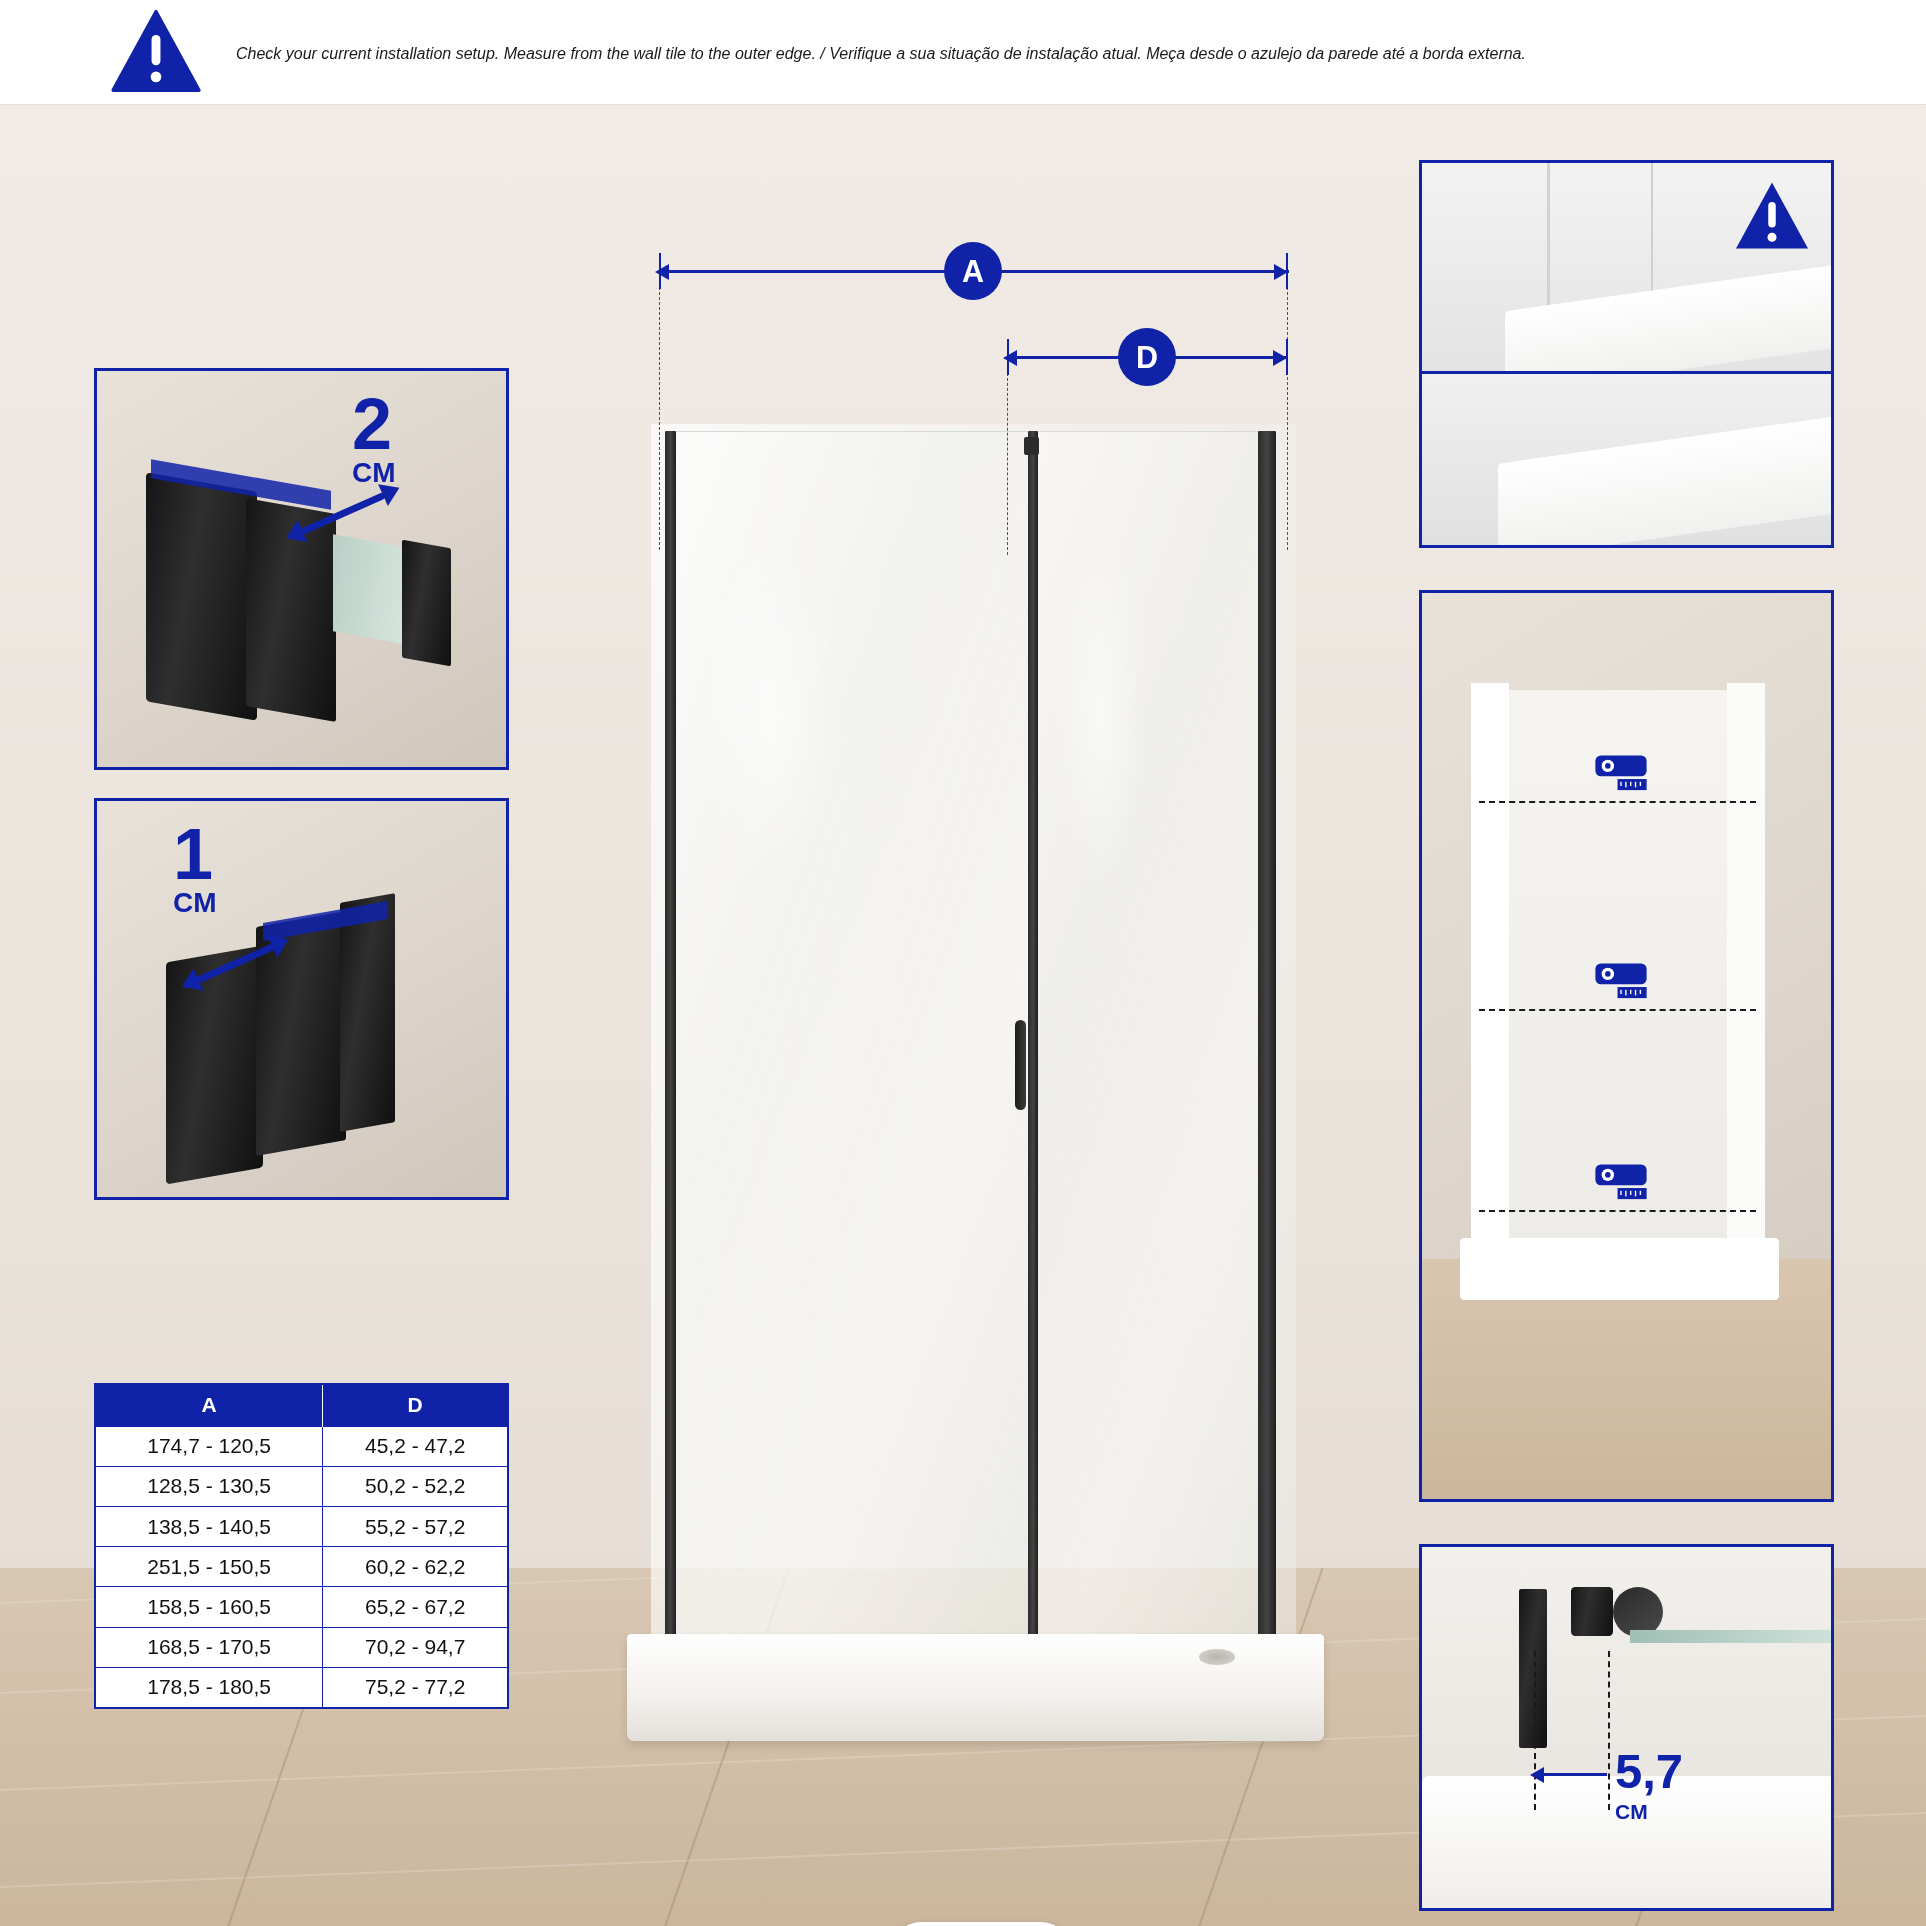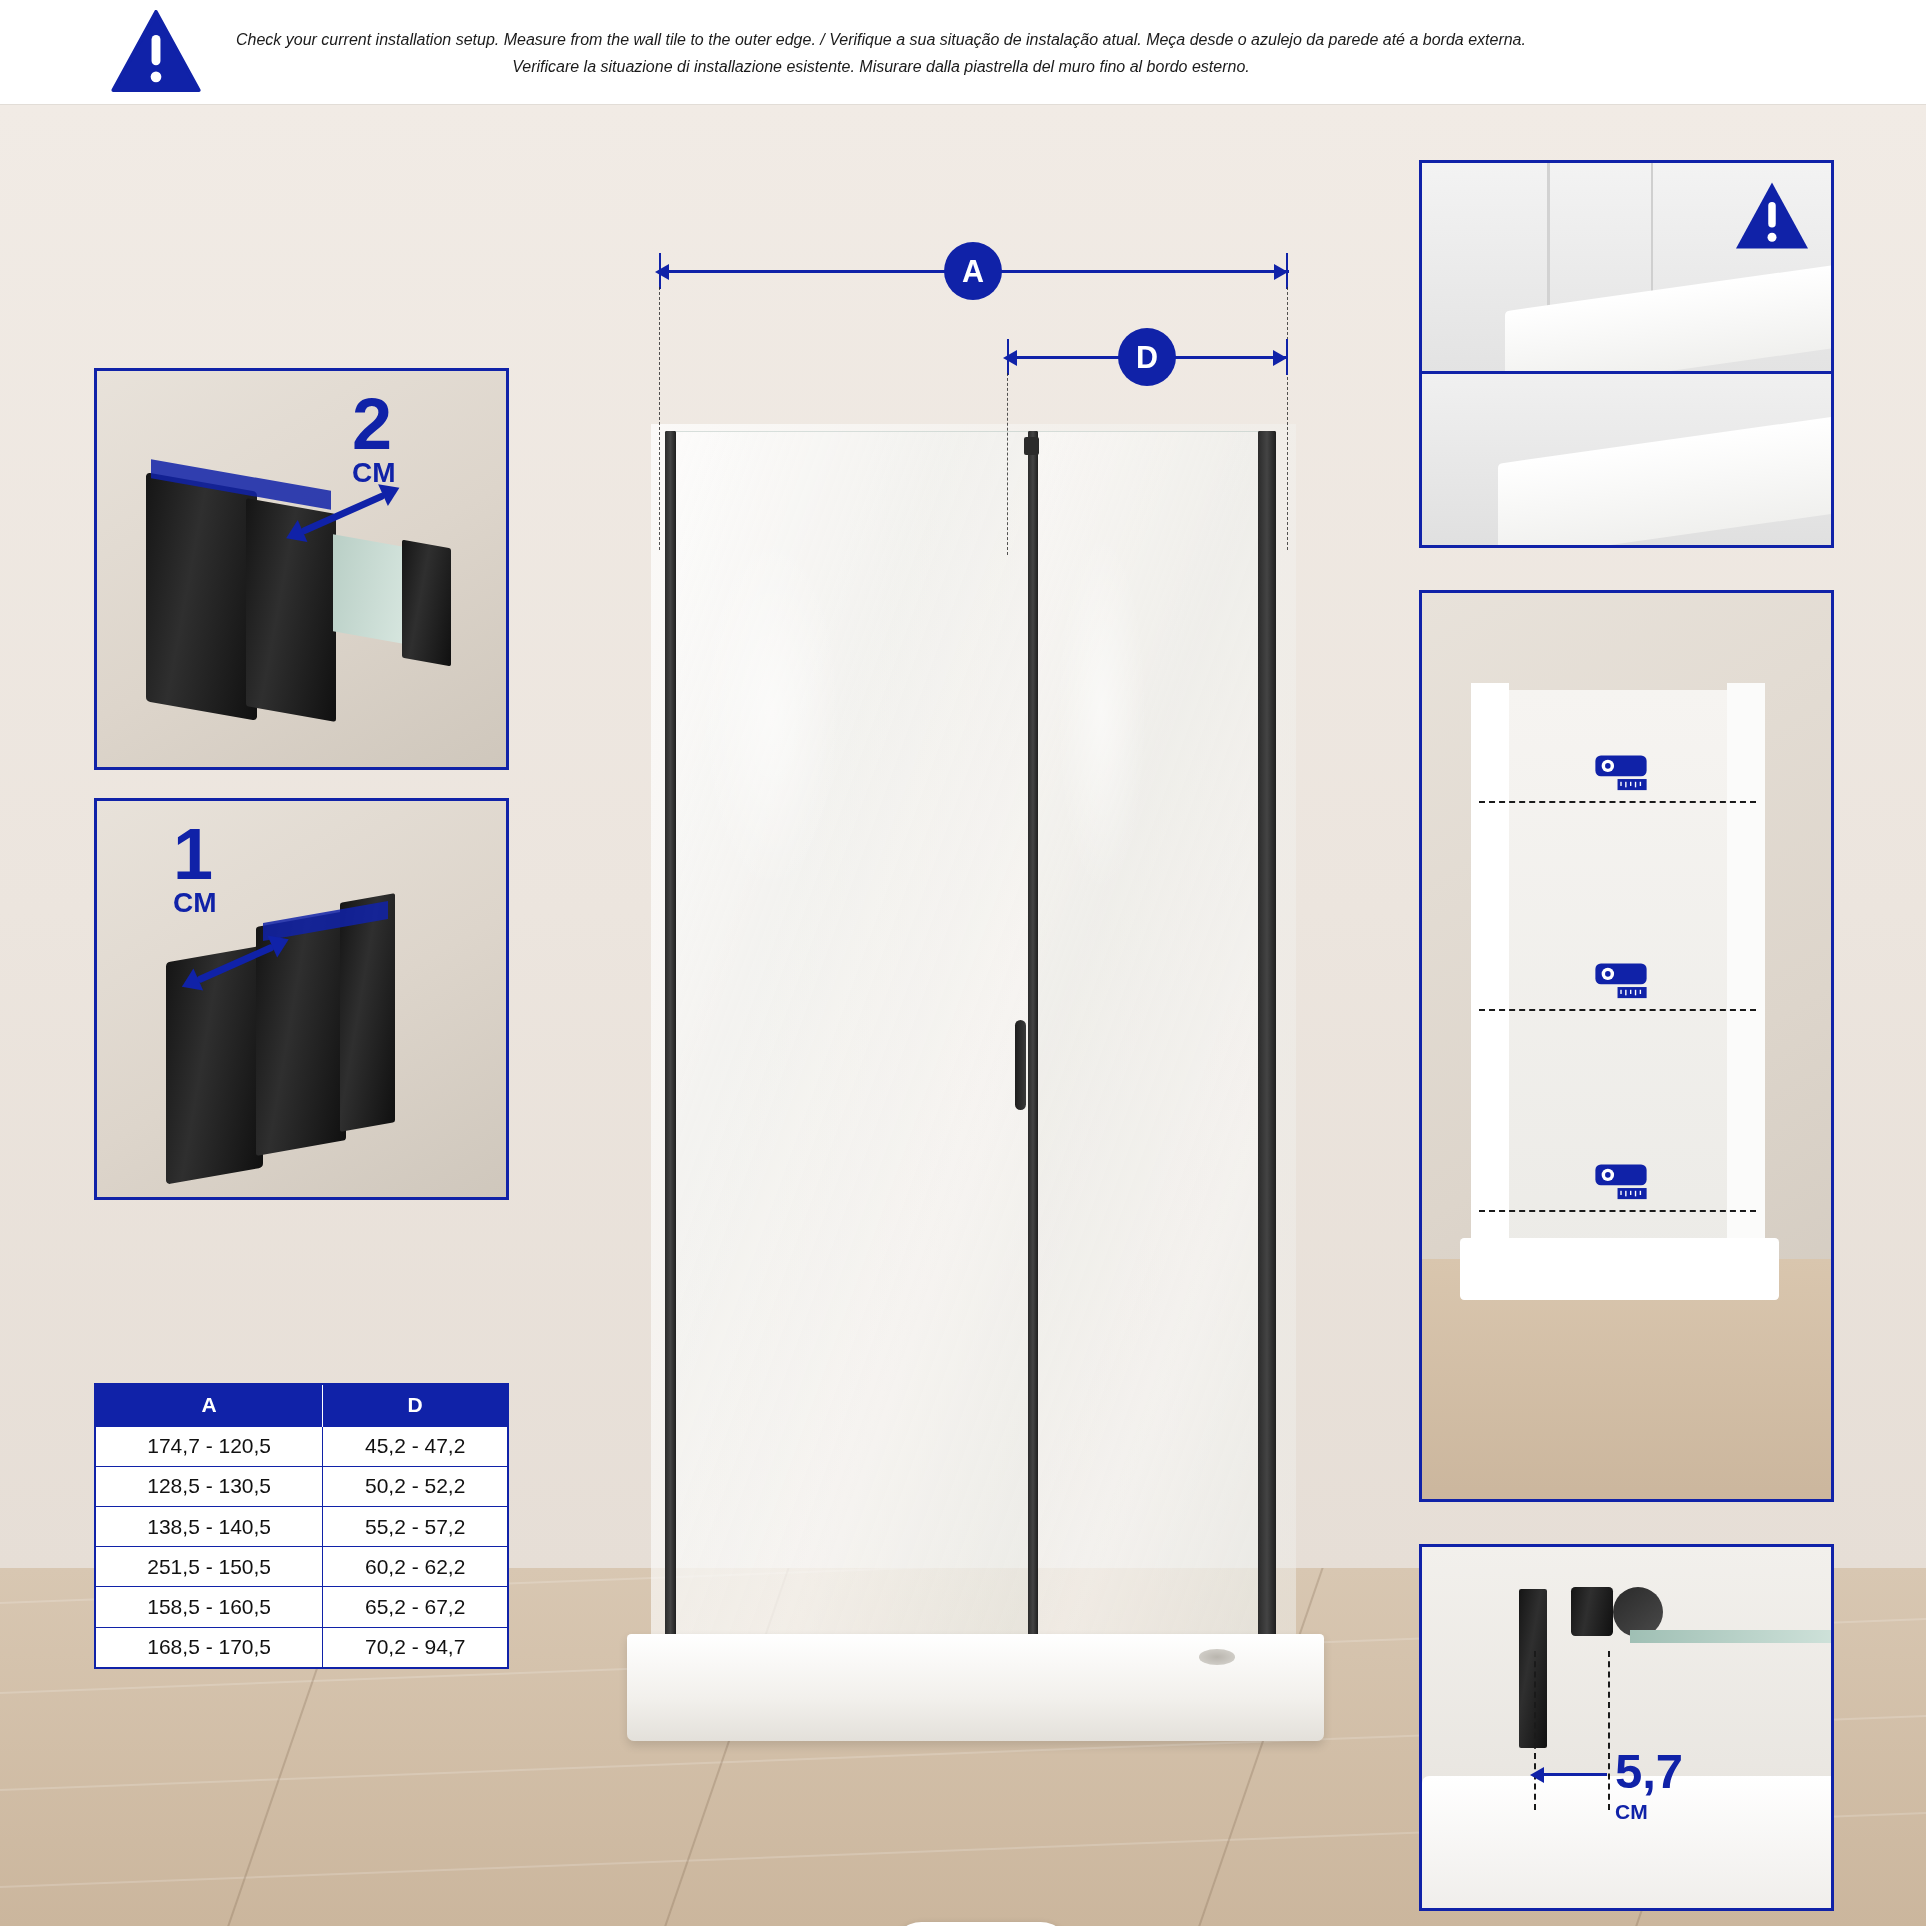--- a/index.html
+++ b/index.html
@@ -204,21 +204,20 @@
 <body>
 
 <div class="header">
   <svg class="warn-tri" viewBox="0 0 100 92">
     <polygon points="50,2 98,90 2,90" fill="#1022a8" stroke="#1022a8" stroke-width="4" stroke-linejoin="round"></polygon>
     <rect x="45" y="28" width="10" height="34" rx="5" fill="#ffffff"></rect>
     <circle cx="50" cy="75" r="6" fill="#ffffff"></circle>
   </svg>
   <div class="header-text">
     <div class="header-sub">Check your current installation setup. Measure from the wall tile to the outer edge. / Verifique a sua situação de instalação atual. Meça desde o azulejo da parede até a borda externa.</div>
-    <div class="header-sub">Verificare la situazione di installazione esistente. Misurare dalla piastrella del muro fino al bordo esterno.</div>
   </div>
 </div>
 
 <div class="scene">
   <div class="wall"></div>
   <div class="floor">
     <div class="plank" style="top:42px;  transform:rotate(-2.2deg);"></div>
     <div class="plank" style="top:132px; transform:rotate(-2.2deg);"></div>
     <div class="plank" style="top:229px; transform:rotate(-2.2deg);"></div>
     <div class="plank" style="top:326px; transform:rotate(-2.2deg);"></div>
@@ -318,20 +317,24 @@
           <td>251,5 - 150,5</td>
           <td>60,2 - 62,2</td>
         </tr>
         <tr>
           <td>158,5 - 160,5</td>
           <td>65,2 - 67,2</td>
         </tr>
         <tr>
           <td>168,5 - 170,5</td>
           <td>70,2 - 94,7</td>
+        </tr>
+        <tr>
+          <td>178,5 - 180,5</td>
+          <td>75,2 - 77,2</td>
         </tr>
       </tbody>
     </table>
   </div>
 
   <div class="card" style="left:1419px; top:55px; width:415px; height:388px;">
     <div class="ph"></div>
     <div class="tile-wall" style="left:0; top:0; width:415px; height:208px; background:linear-gradient(180deg,#f3f3f3,#e3e3e3);"></div>
     <div style="position:absolute; left:125px; top:0; width:2.8px; height:208px; background:#d2d2d2;"></div>
     <div style="position:absolute; left:229px; top:0; width:2.1px; height:208px; background:#cfcfcf;"></div>

